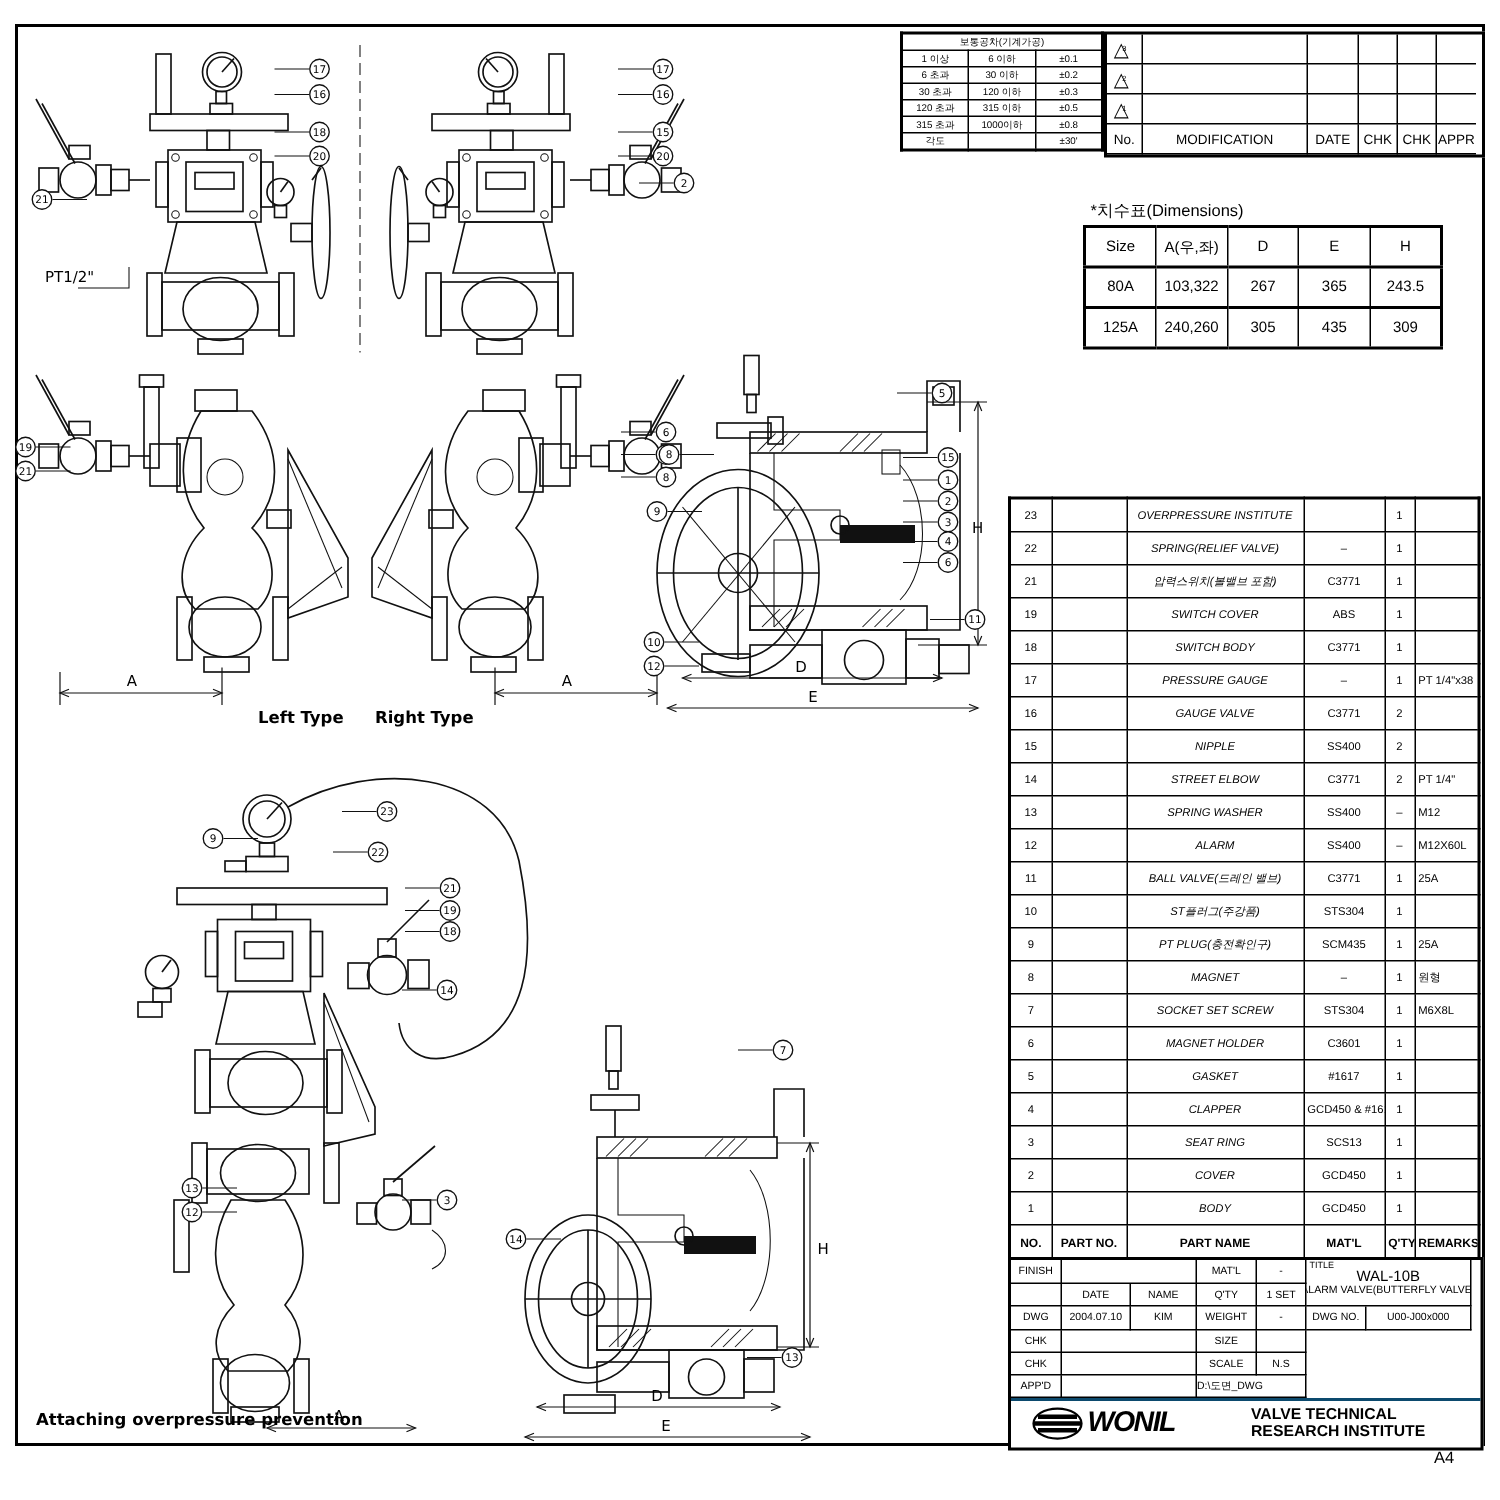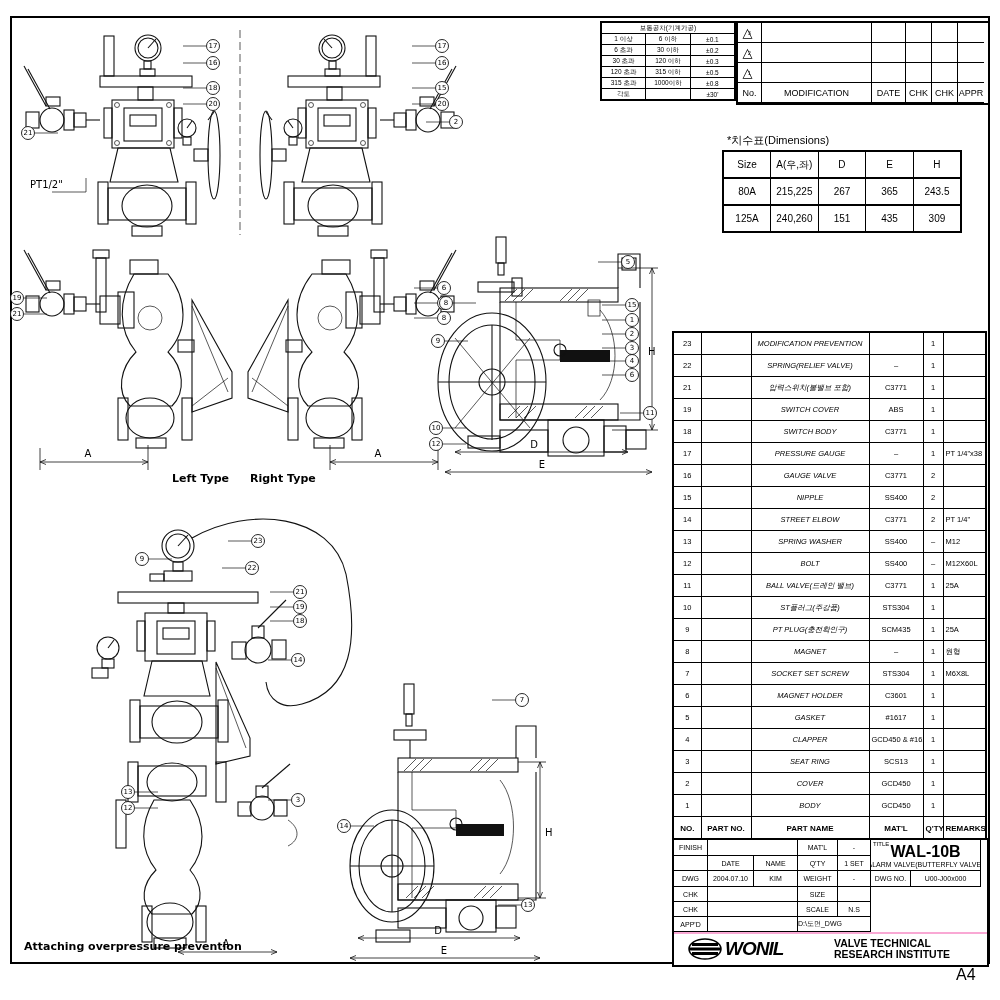--- a/index.html
+++ b/index.html
@@ -1,19 +1,19 @@
 <!DOCTYPE html>
 <html><head>
 <meta charset="utf-8">
 <style>
   html,body{margin:0;padding:0;background:#fff;}
   body{width:1000px;height:1000px;position:relative;font-family:"Liberation Sans","DejaVu Sans",sans-serif;color:#000;}
   #stage{position:absolute;inset:0;overflow:hidden;}
   #frame{position:absolute;left:10px;top:16px;width:976px;height:944px;border:2px solid #000;}
-  #fmt{position:absolute;left:956px;top:966px;font-size:16px;}
+  #fmt{position:absolute;left:956px;top:966px;font-size:11px;}
   svg text{font-family:"DejaVu Sans",sans-serif;}
   .ln{stroke:#111;fill:none;stroke-width:1.1;}
   .th{stroke:#111;fill:none;stroke-width:0.7;}
   .fl{fill:#111;stroke:none;}
   .dim{stroke:#111;fill:none;stroke-width:0.8;}
   .lbl{font-size:10px;fill:#000;}
   .lbl-b{font-size:11px;font-weight:bold;fill:#000;}
   table{border-collapse:collapse;table-layout:fixed;background:#fff;}
   td{border:1px solid #000;overflow:hidden;white-space:nowrap;padding:0 2px;}
   
@@ -529,29 +529,29 @@
             <td>Size</td>
             <td>A(우,좌)</td>
             <td>D</td>
             <td>E</td>
             <td>H</td>
           </tr>
         </thead>
       <tbody>
           <tr>
             <td>80A</td>
-            <td>215,225</td>
+            <td>103,322</td>
             <td>267</td>
             <td>365</td>
             <td>243.5</td>
           </tr>
           <tr>
             <td>125A</td>
             <td>240,260</td>
-            <td>151</td>
+            <td>305</td>
             <td>435</td>
             <td>309</td>
           </tr>
         </tbody>
     </table>
   </div>
 
   <div id="bom">
     <table>
       <colgroup>
@@ -559,21 +559,21 @@
           <col style="width:50px">
           <col style="width:118px">
           <col style="width:54px">
           <col style="width:20px">
           <col style="width:43px">
         </colgroup>
       <tbody>
           <tr>
             <td>23</td>
             <td></td>
-            <td>MODIFICATION PREVENTION</td>
+            <td>OVERPRESSURE INSTITUTE</td>
             <td></td>
             <td>1</td>
             <td></td>
           </tr>
           <tr>
             <td>22</td>
             <td></td>
             <td>SPRING(RELIEF VALVE)</td>
             <td>–</td>
             <td>1</td>
@@ -639,21 +639,21 @@
             <td>13</td>
             <td></td>
             <td>SPRING WASHER</td>
             <td>SS400</td>
             <td>–</td>
             <td>M12</td>
           </tr>
           <tr>
             <td>12</td>
             <td></td>
-            <td>BOLT</td>
+            <td>ALARM</td>
             <td>SS400</td>
             <td>–</td>
             <td>M12X60L</td>
           </tr>
           <tr>
             <td>11</td>
             <td></td>
             <td>BALL VALVE(드레인 밸브)</td>
             <td>C3771</td>
             <td>1</td>
@@ -754,21 +754,21 @@
   </div>
 
   <div id="tblock">
     <div id="tbgrid">
       <div class="tb" style="grid-area:1/1">FINISH</div>
       <div class="tb" style="grid-area:1/2/2/4"></div>
       <div class="tb" style="grid-area:1/4">MAT'L</div>
       <div class="tb" style="grid-area:1/5">-</div>
       <div class="tb big" style="grid-area:1/6/3/8;flex-direction:column;justify-content:center;">
         <span class="tag">TITLE</span>
-        <div style="font-size:16px;font-weight:bold;">WAL-10B</div>
+        <div style="font-size:10px;font-weight:normal;">WAL-10B</div>
         <div style="font-size:7px;">ALARM VALVE(BUTTERFLY VALVE)</div>
       </div>
       <div class="tb" style="grid-area:2/1"></div>
       <div class="tb" style="grid-area:2/2">DATE</div>
       <div class="tb" style="grid-area:2/3">NAME</div>
       <div class="tb" style="grid-area:2/4">Q'TY</div>
       <div class="tb" style="grid-area:2/5">1 SET</div>
       <div class="tb" style="grid-area:3/1">DWG</div>
       <div class="tb" style="grid-area:3/2">2004.07.10</div>
       <div class="tb" style="grid-area:3/3">KIM</div>
@@ -781,21 +781,21 @@
       <div class="tb" style="grid-area:4/4">SIZE</div>
       <div class="tb" style="grid-area:4/5"></div>
       <div class="tb" style="grid-area:5/1">CHK</div>
       <div class="tb" style="grid-area:5/2/6/4"></div>
       <div class="tb" style="grid-area:5/4">SCALE</div>
       <div class="tb" style="grid-area:5/5">N.S</div>
       <div class="tb" style="grid-area:6/1">APP'D</div>
       <div class="tb" style="grid-area:6/2/7/4"></div>
       <div class="tb" style="grid-area:6/4/7/6;justify-content:flex-start;">D:\도면_DWG</div>
     </div>
-    <div id="logostrip" style="border-top:2px solid #f9a8d4;">
+    <div id="logostrip" style="border-top:2px solid #0c4a6e;">
       <div id="brand">
         <svg width="34" height="22" viewBox="0 0 34 22">
           <ellipse cx="17" cy="11" rx="16" ry="10" fill="none" stroke="#000" stroke-width="1.5"></ellipse>
           <rect x="4" y="5" width="26" height="3" fill="#000"></rect>
           <rect x="1" y="9.5" width="32" height="3" fill="#000"></rect>
           <rect x="4" y="14" width="26" height="3" fill="#000"></rect>
         </svg>
         <span id="brandname">WONIL</span>
       </div>
       <div id="inst">

